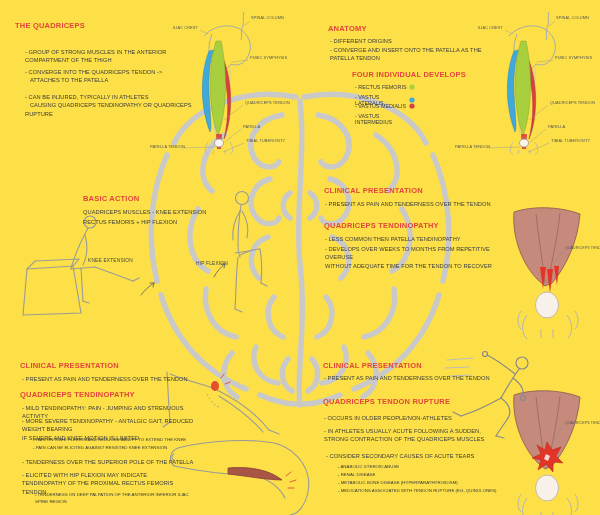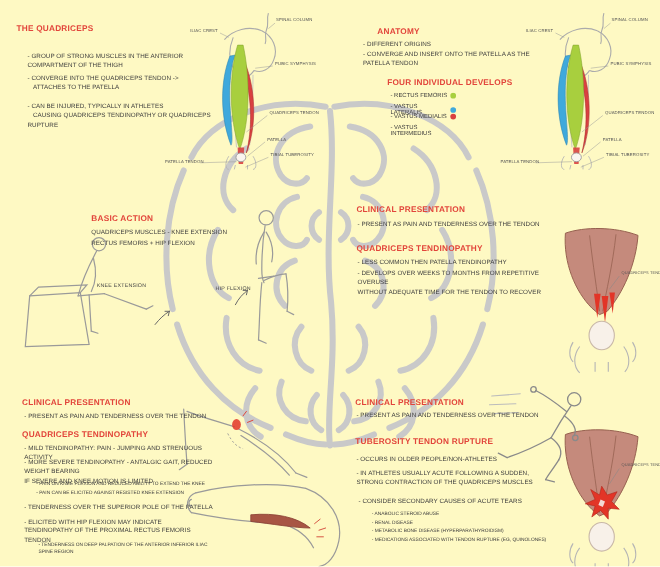--- a/index.html
+++ b/index.html
@@ -1,17 +1,17 @@
 <!DOCTYPE html>
 <html><head>
 <meta charset="utf-8">
 <style>
   * { margin:0; padding:0; box-sizing:border-box; }
   html,body { background:#fff; }
-  #page { position:relative; width:600px; height:515px; background:#fef9c3; overflow:hidden;
+  #page { position:relative; width:600px; height:515px; background:#fde047; overflow:hidden;
           font-family:"Liberation Sans", sans-serif; }
   .hdr { position:absolute; color:#e2453b; font-weight:bold; font-size:7.5px;
          letter-spacing:.2px; white-space:nowrap; }
   .txt { position:absolute; font-size:5.7px; color:#3c3c3c; line-height:1.45;
          white-space:pre-wrap; letter-spacing:.05px; }
   .sub { position:absolute; font-size:4.4px; color:#3c3c3c; line-height:1.5;
          white-space:pre-wrap; }
   .cap { position:absolute; font-size:4.8px; color:#444; white-space:nowrap;
          letter-spacing:.2px; }
   .muscle-row { position:absolute; display:flex; align-items:center;
@@ -273,21 +273,21 @@
     </g>
   </svg>
 
   <div class="hdr" style="left:15px; top:21px;">THE QUADRICEPS</div>
   <div class="txt" style="left:25px; top:48px; width:180px;">- GROUP OF STRONG MUSCLES IN THE ANTERIOR COMPARTMENT OF THE THIGH</div>
   <div class="txt" style="left:25px; top:68px; width:180px;">- CONVERGE INTO THE QUADRICEPS TENDON -&gt;
    ATTACHES TO THE PATELLA</div>
   <div class="txt" style="left:25px; top:93px; width:185px;">- CAN BE INJURED, TYPICALLY IN ATHLETES
    CAUSING QUADRICEPS TENDINOPATHY OR QUADRICEPS RUPTURE</div>
 
-  <div class="hdr" style="left:343px; top:24px;">ANATOMY</div>
+  <div class="hdr" style="left:328px; top:24px;">ANATOMY</div>
   <div class="txt" style="left:330px; top:37px; width:160px;">- DIFFERENT ORIGINS</div>
   <div class="txt" style="left:330px; top:46px; width:165px;">- CONVERGE AND INSERT ONTO THE PATELLA AS THE PATELLA TENDON</div>
 
   <div class="hdr" style="left:352px; top:70px;">FOUR INDIVIDUAL DEVELOPS</div>
   <div class="muscle-row" style="left:355px; top:84px;">
     <span>- RECTUS FEMORIS</span>
     <svg class="dot" viewBox="0 0 6 6">
       <circle cx="3" cy="3" r="2.6" fill="#a8cf3e"></circle>
     </svg>
   </div>
@@ -328,21 +328,21 @@
 IF SEVERE AND KNEE MOTION IS LIMITED</div>
   <div class="sub" style="left:33px; top:437px; width:165px;">- PAIN ON KNEE FLEXION AND REDUCED ABILITY TO EXTEND THE KNEE</div>
   <div class="sub" style="left:33px; top:445px; width:165px;">- PAIN CAN BE ELICITED AGAINST RESISTED KNEE EXTENSION</div>
   <div class="txt" style="left:22px; top:458px; width:175px;">- TENDERNESS OVER THE SUPERIOR POLE OF THE PATELLA</div>
   <div class="txt" style="left:22px; top:471px; width:175px;">- ELICITED WITH HIP FLEXION MAY INDICATE
 TENDINOPATHY OF THE PROXIMAL RECTUS FEMORIS TENDON</div>
   <div class="sub" style="left:35px; top:492px; width:165px;">- TENDERNESS ON DEEP PALPATION OF THE ANTERIOR INFERIOR ILIAC SPINE REGION</div>
 
   <div class="hdr" style="left:323px; top:361px;">CLINICAL PRESENTATION</div>
   <div class="txt" style="left:324px; top:374px; width:170px;">- PRESENT AS PAIN AND TENDERNESS OVER THE TENDON</div>
-  <div class="hdr" style="left:323px; top:397px;">TUBEROSITY TENDON RUPTURE</div>
+  <div class="hdr" style="left:323px; top:397px;">QUADRICEPS TENDON RUPTURE</div>
   <div class="txt" style="left:324px; top:414px; width:170px;">- OCCURS IN OLDER PEOPLE/NON-ATHLETES</div>
   <div class="txt" style="left:324px; top:427px; width:172px;">- IN ATHLETES USUALLY ACUTE FOLLOWING A SUDDEN,
 STRONG CONTRACTION OF THE QUADRICEPS MUSCLES</div>
   <div class="txt" style="left:326px; top:452px; width:170px;">- CONSIDER SECONDARY CAUSES OF ACUTE TEARS</div>
   <div class="sub" style="left:338px; top:464px; width:160px;">- ANABOLIC STEROID ABUSE</div>
   <div class="sub" style="left:338px; top:472px; width:160px;">- RENAL DISEASE</div>
   <div class="sub" style="left:338px; top:480px; width:160px;">- METABOLIC BONE DISEASE (HYPERPARATHYROIDISM)</div>
   <div class="sub" style="left:338px; top:488px; width:160px;">- MEDICATIONS ASSOCIATED WITH TENDON RUPTURE (EG, QUINOLONES)</div>
 
 </div>

